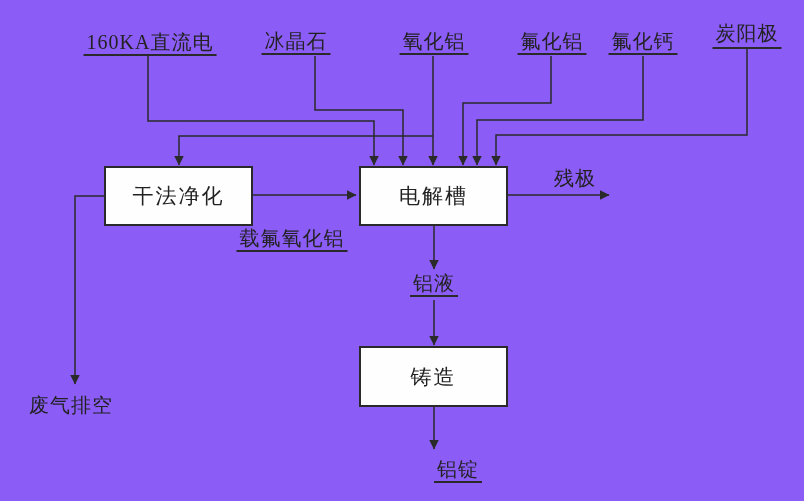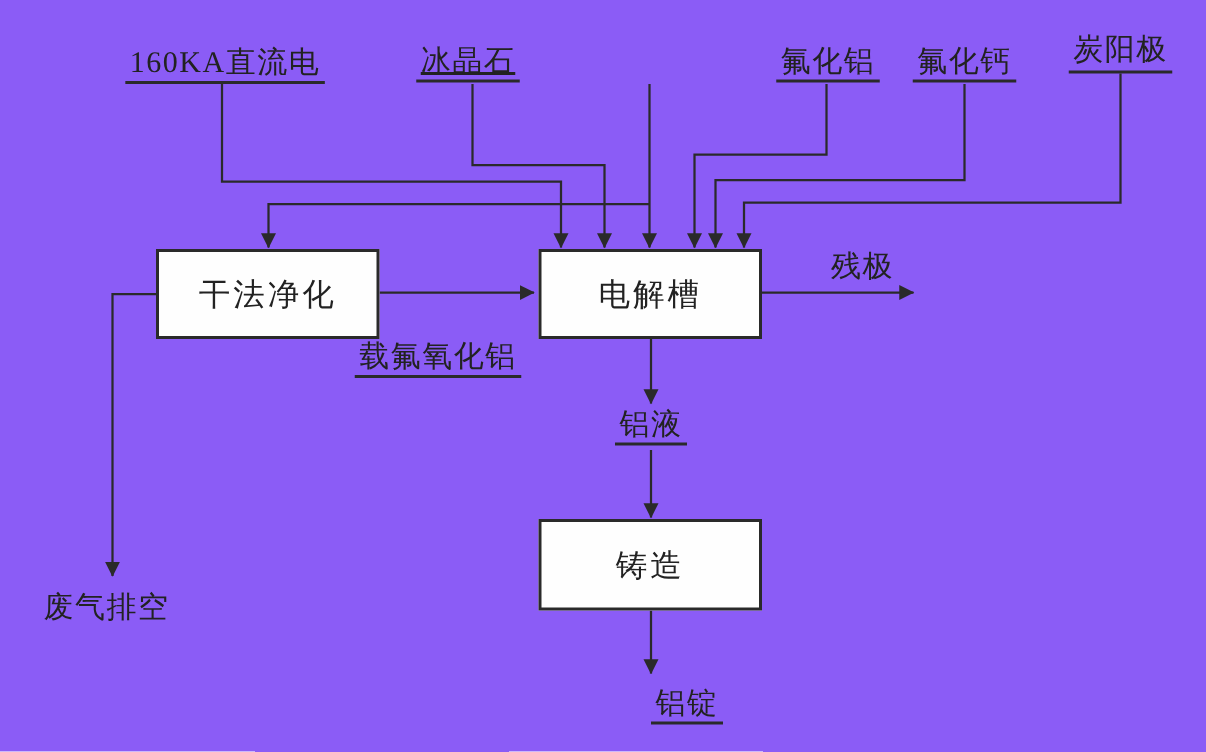--- a/index.html
+++ b/index.html
@@ -72,21 +72,22 @@
       <polyline points="253,195 356,195" marker-end="url(#arw)"></polyline>
       <polyline points="508,195 609,195" marker-end="url(#arw)"></polyline>
       <polyline points="434,226 434,269" marker-end="url(#arw)"></polyline>
       <polyline points="434,300 434,345" marker-end="url(#arw)"></polyline>
       <polyline points="434,407 434,449" marker-end="url(#arw)"></polyline>
       <polyline points="104,196 75,196 75,384" marker-end="url(#arw)"></polyline>
     </g>
   </svg>
 
   <div class="lbl ctr u" style="left:150px; top:31px;">160KA直流电</div>
-  <div class="lbl ctr u" style="left:312px; top:30px;text-decoration:underline;">冰晶石</div>
+  <div class="lbl ctr u" style="left:296px; top:30px;">冰晶石</div>
+  <div class="lbl ctr u" style="left:434px; top:30px;">氧化铝</div>
   <div class="lbl ctr u" style="left:643px; top:30px;">氟化钙</div>
   <div class="lbl ctr u" style="left:552px; top:30px;">氟化铝</div>
   <div class="lbl ctr u" style="left:747px; top:24px;font-family:Liberation Mono, monospace;">炭阳极</div>
 
   <div class="box" style="left:104px; top:166px; width:149px; height:60px;">
     <span>干法净化</span>
   </div>
   <div class="box" style="left:359px; top:166px; width:149px; height:60px;">
     <span>电解槽</span>
   </div>

